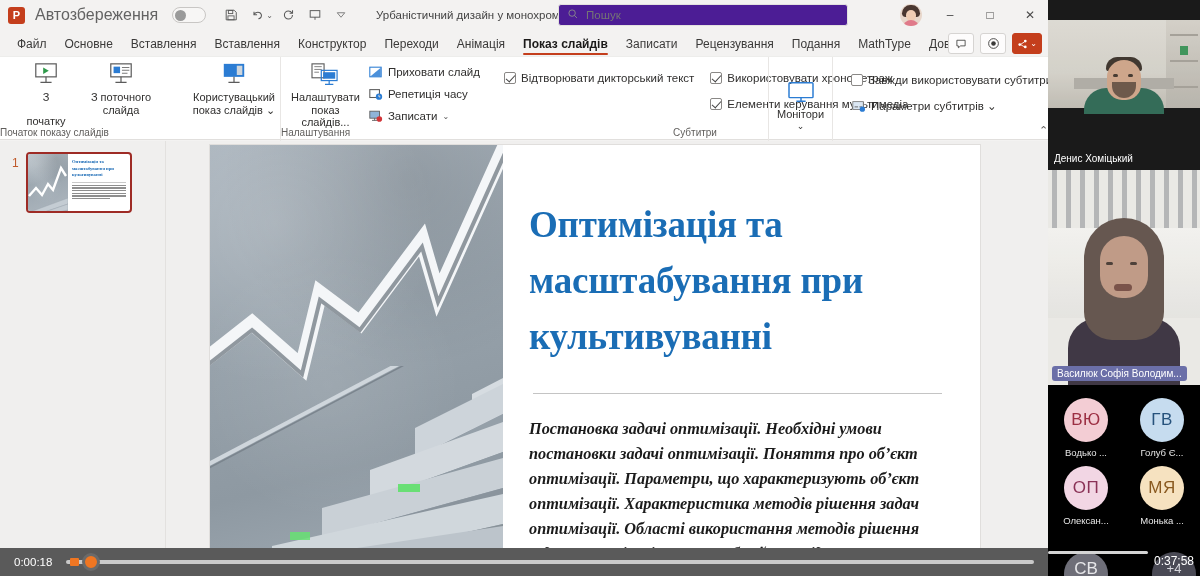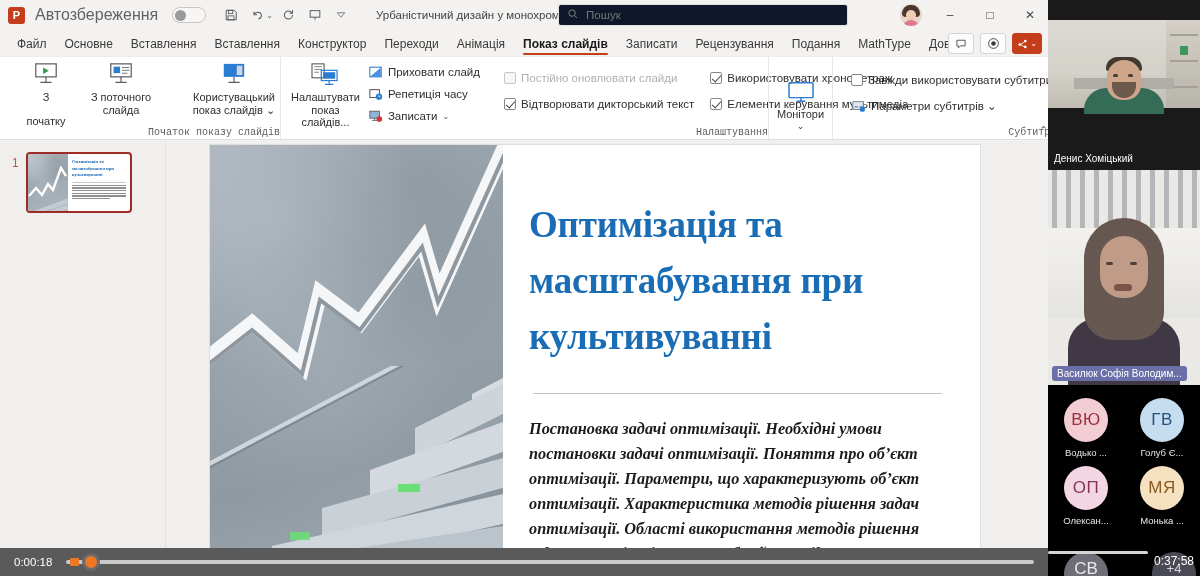--- a/index.html
+++ b/index.html
@@ -46,21 +46,21 @@
     color: #5a5a5a; font-size: 13px; flex: none;
   }
   .tb-ico svg { display: block; }
   .tb-caret { font-size: 8px; color: #666; margin-left: -4px; margin-right: 3px; }
   .doc-title {
     font-size: 11.5px; color: #444; margin-left: 22px; white-space: nowrap;
   }
   .searchbox {
     position: absolute; left: 558px; top: 4px;
     width: 290px; height: 22px;
-    background: #0f172a; border: 1px solid #e3e1df; border-radius: 3px;
+    background: #4c1d95; border: 1px solid #e3e1df; border-radius: 3px;
     display: flex; align-items: center; padding-left: 8px;
   }
   .searchbox .mag { margin-right: 7px; }
   .searchbox input {
     border: 0; outline: none; background: transparent;
     font-family: "Liberation Sans", sans-serif; font-size: 11.5px; color: #8a8a8a;
     width: 230px;
   }
   .user-av {
     position: absolute; left: 900px; top: 4px;
@@ -106,22 +106,22 @@
 
   
   .ribbon {
     position: relative; height: 84px; background: #fff;
     border-bottom: 1px solid #e1dfdd; border-top: 1px solid #ededeb;
     display: flex;
   }
   .rgroup { position: relative; height: 84px; display: flex; align-items: flex-start; }
   .rgroup + .rgroup { border-left: 1px solid #e8e6e4; }
   .glabel {
-    position: absolute; bottom: 3px; left: 0; right: 0; text-align: right;
-    font-size: 10px; color: #605e5c; font-family: Liberation Mono, monospace;
+    position: absolute; bottom: 3px; left: 0; right: 0; text-align: left;
+    font-size: 10px; color: #605e5c;
   }
   .bigbtn {
     width: 64px; padding-top: 5px; display: flex; flex-direction: column;
     align-items: center; text-align: center;
   }
   .bigbtn .lbl { font-size: 11px; color: #302f2e; line-height: 12.5px; margin-top: 3px; }
   .bigbtn.w86 { width: 86px; }
   .bigbtn.w92 { width: 92px; }
   .bigbtn.w74 { width: 74px; text-align: center; }
 
@@ -469,24 +469,20 @@
                 <rect x="1.5" y="2.5" width="11" height="8" fill="#8fb4d9" stroke="#5b5b5b" stroke-width="1"></rect>
                 <path d="M7 10.5v2.5 M4 13h6" stroke="#5b5b5b" stroke-width="1"></path>
                 <circle cx="12.4" cy="11.4" r="3.2" fill="#d13438"></circle>
               </svg>
             <span class="lbl">Записати</span>
             <span class="caret-s">⌄</span>
           </div>
         </div>
 
         <div style="margin-left:16px; padding-top:8px">
-          <div class="smallrow" style="height:26px">
-            <span class="chk dim"></span>
-            <span class="lbl dimtext">Постійно оновлювати слайди</span>
-          </div>
           <div class="smallrow" style="height:26px">
             <span class="chk on"></span>
             <span class="lbl">Відтворювати дикторський текст</span>
           </div>
         </div>
 
         <div style="margin-left:8px; padding-top:8px">
           <div class="smallrow" style="height:26px">
             <span class="chk on"></span>
             <span class="lbl">Використовувати хронометраж</span>

